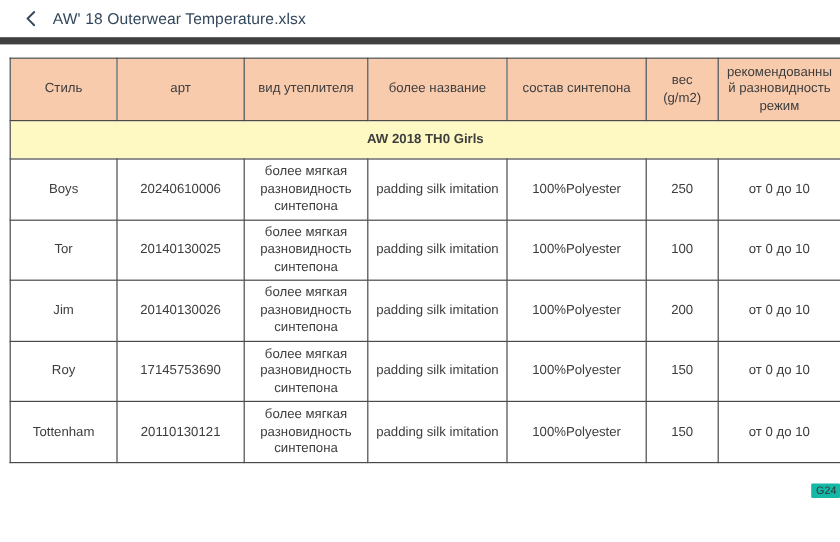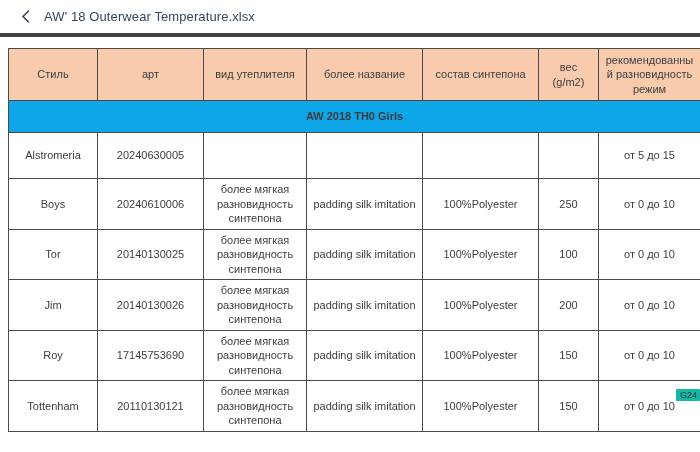--- a/index.html
+++ b/index.html
@@ -10,21 +10,21 @@
     overflow: hidden;
     position: relative;
   }
 
   
   .titlebar {
     height: 37px;
     display: flex;
     align-items: center;
     padding-left: 14px;
-    border-bottom: 4px solid #404040;
+    border-bottom: 6px solid #404040;
     background: #ffffff;
   }
   .back-btn {
     width: 22px; height: 22px;
     display: flex; align-items: center; justify-content: center;
     cursor: pointer;
     color: #33475b;
   }
   .back-btn svg { display: block; }
   .doc-title {
@@ -59,38 +59,38 @@
     word-wrap: break-word;
   }
   table.sheet thead th {
     background: #f8cbad;
     font-weight: normal;
     height: 52px;
   }
   tr.row-section td {
     font-weight: bold;
     height: 32px;
-    background: #0ea5e9;
+    background: #fef9c3;
   }
   tr.row-data td { height: 46px; }
   tr.row-data td:empty { background: #ffffff; }
 
   
   col.c0 { width: 89px; }
   col.c1 { width: 106px; }
   col.c2 { width: 103px; }
   col.c3 { width: 116px; }
   col.c4 { width: 116px; }
   col.c5 { width: 60px; }
   col.c6 { width: 102px; }
 
   
   .cell-ref-badge {
     position: absolute;
-    top: 389px;
+    top: 403px;
     right: 0px;
     background: #14b8a6;
     color: #333333;
     font-size: 9px;
     line-height: 12px;
     padding: 0 3px 0 4px;
     border-radius: 1px;
     z-index: 5;
     margin-left: 20px;
   }
@@ -127,29 +127,20 @@
         <th>вид утеплителя</th>
         <th>более название</th>
         <th>состав синтепона</th>
         <th>вес (g/m2)</th>
         <th>рекомендованный разновидность режим</th>
       </tr>
     </thead>
     <tbody>
         <tr class="row-section">
           <td colspan="7">AW 2018 TH0 Girls</td>
-        </tr>
-        <tr class="row-data">
-          <td>Alstromeria</td>
-          <td>20240630005</td>
-          <td></td>
-          <td></td>
-          <td></td>
-          <td></td>
-          <td>от 5 до 15</td>
         </tr>
         <tr class="row-data">
           <td>Boys</td>
           <td>20240610006</td>
           <td>более мягкая разновидность синтепона</td>
           <td>padding silk imitation</td>
           <td>100%Polyester</td>
           <td>250</td>
           <td>от 0 до 10</td>
         </tr>

